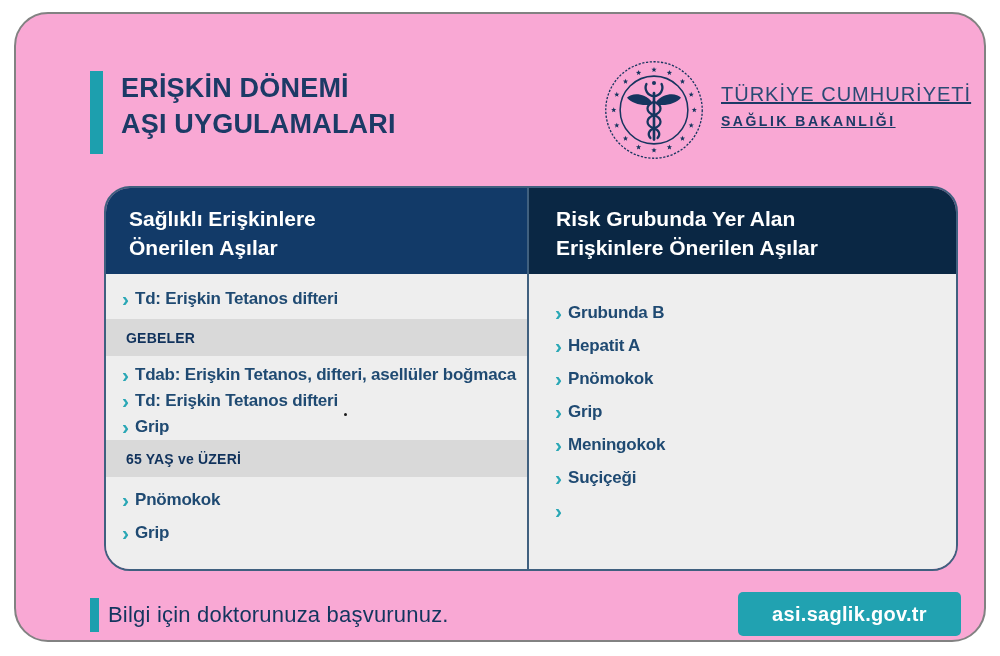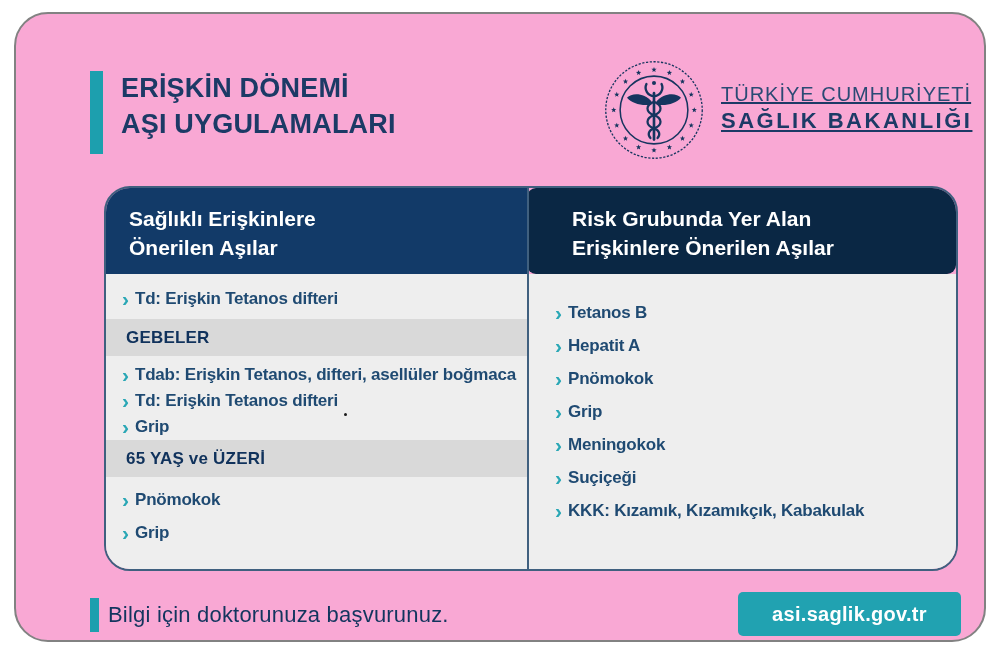--- a/index.html
+++ b/index.html
@@ -12,40 +12,40 @@
 
   
   .title-accent { position:absolute; left:74px; top:57px; width:13px; height:83px; background:#1D9FAE; }
   .title { position:absolute; left:105px; top:56px; font-size:27px; line-height:36px;
            font-weight:bold; color:#1C3A66; letter-spacing:0.2px; }
 
   
   .emblem { position:absolute; left:587px; top:45px; width:102px; height:102px; }
   .ministry { position:absolute; left:705px; top:67px; color:#1C3A66;text-decoration:underline; }
   .ministry .m1 { font-size:20px; font-weight:normal; letter-spacing:1px; color:#2A4A74; line-height:26px; }
-  .ministry .m2 { font-size:22px; font-weight:bold; letter-spacing:2.5px; line-height:28px; }
+  .ministry .m2 { font-size:14px; font-weight:bold; letter-spacing:2.5px; line-height:28px; }
 
   
   .vtable { position:absolute; left:88px; top:172px; width:854px; height:385px;
             border:2px solid #40607F; border-radius:26px; overflow:hidden; }
   .thead { display:flex; height:86px;justify-content:center; }
   .th { color:#ffffff; font-size:21px; font-weight:bold; line-height:29px; padding-top:16px; }
   .th-left  { width:421px; background:#123A68; padding-left:23px; }
-  .th-right { flex:1; background:#0A2744; padding-left:45px;border-radius:9px; }
+  .th-right { flex:1; background:#0A2744; padding-left:29px; }
   .tbody { display:flex; height:299px; }
   .col-left  { width:421px; background:#EEEEEE; display:flex; flex-direction:column; }
   .col-right { flex:1; background:#EEEEEE; display:flex; flex-direction:column; padding-top:26px; }
   .col-divider { position:absolute; left:421px; top:0; bottom:0; width:2px; background:#40607F; }
 
   .row { display:flex; align-items:center; height:26px; padding-left:16px; }
   .chev { color:#2AA7B5; font-weight:bold; font-size:21px; line-height:1; margin-right:6px;
           position:relative; top:-1px; }
   .itxt { font-size:17px; font-weight:bold; color:#1F4A72; letter-spacing:-0.2px; white-space:nowrap; }
   .band { height:37px; display:flex; align-items:center; padding-left:20px; background:#D9D9D9;
-          font-size:17px; font-weight:bold; color:#10325C; letter-spacing:0.2px; }
+          font-size:14px; font-weight:bold; color:#10325C; letter-spacing:0.2px; }
   .mt12{margin-top:12px} .mt7{margin-top:7px} .mt6{margin-top:6px} .mt17{} .mt10{margin-top:10px}
   .row-r { display:flex; align-items:center; height:26px; margin-bottom:7px; padding-left:28px; }
 
   .stray-dot { position:absolute; left:328px; top:399px; width:3px; height:3px;
                background:#1a1a1a; border-radius:50%; }
 
   
   .footer-accent { position:absolute; left:74px; top:584px; width:9px; height:34px; background:#1D9FAE; }
   .footer-note { position:absolute; left:92px; top:584px; height:34px; line-height:34px;
                  font-size:22px; font-weight:normal; color:#12355E; letter-spacing:0.2px; }
@@ -140,21 +140,21 @@
             <span class="itxt">Pnömokok</span>
           </div>
           <div class="row mt7">
             <span class="chev">›</span>
             <span class="itxt">Grip</span>
           </div>
         </div>
         <div class="col-right">
           <div class="row-r">
             <span class="chev">›</span>
-            <span class="itxt">Tetanos B</span>
+            <span class="itxt">Grubunda B</span>
           </div>
           <div class="row-r">
             <span class="chev">›</span>
             <span class="itxt">Hepatit A</span>
           </div>
           <div class="row-r">
             <span class="chev">›</span>
             <span class="itxt">Pnömokok</span>
           </div>
           <div class="row-r">
@@ -164,21 +164,20 @@
           <div class="row-r">
             <span class="chev">›</span>
             <span class="itxt">Meningokok</span>
           </div>
           <div class="row-r">
             <span class="chev">›</span>
             <span class="itxt">Suçiçeği</span>
           </div>
           <div class="row-r">
             <span class="chev">›</span>
-            <span class="itxt">KKK: Kızamık, Kızamıkçık, Kabakulak</span>
           </div>
         </div>
       </div>
       <div class="col-divider"></div>
     </div>
 
     <div class="stray-dot"></div>
 
     <div class="footer-accent"></div>
     <div class="footer-note">Bilgi için doktorunuza başvurunuz.</div>

